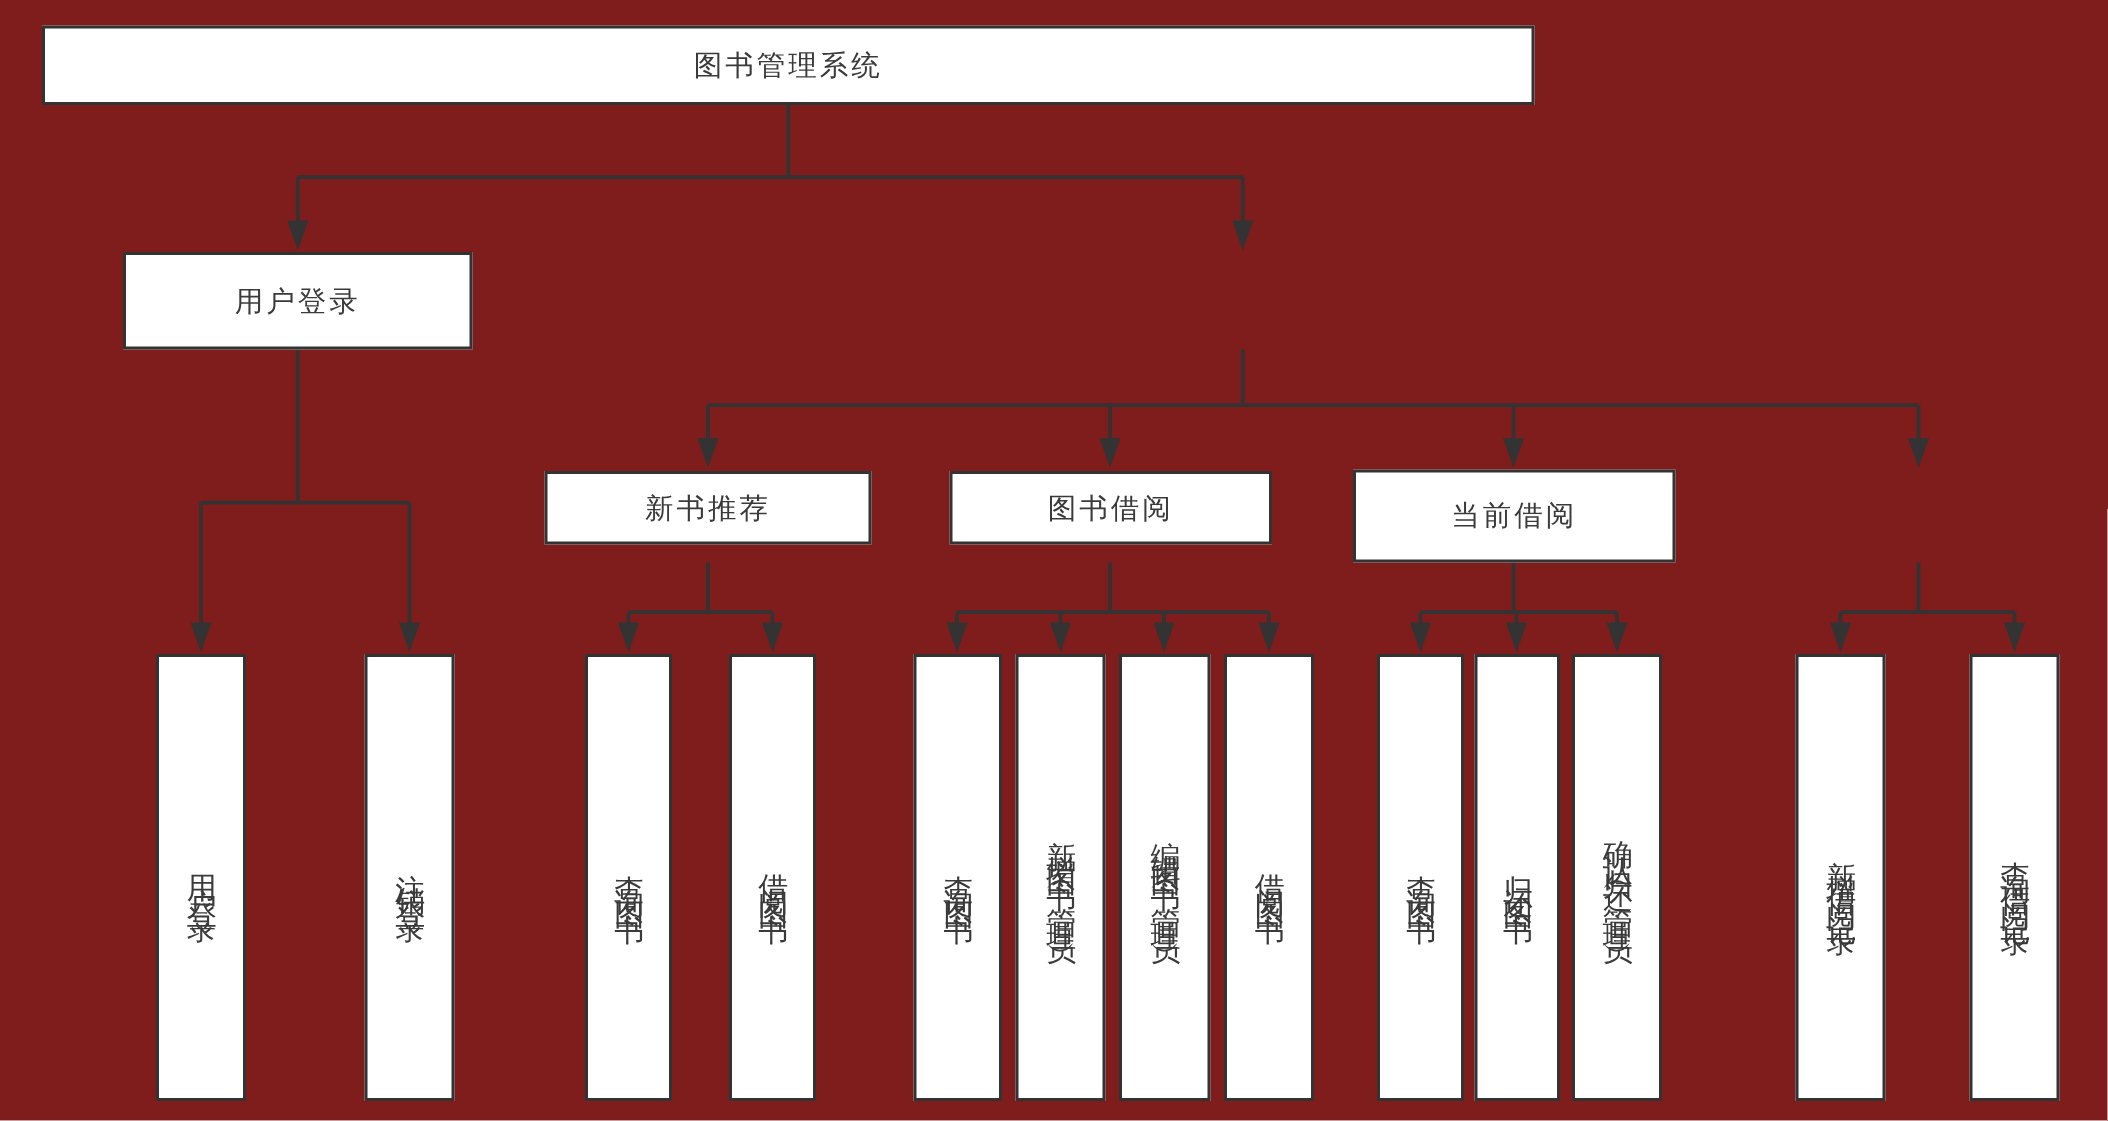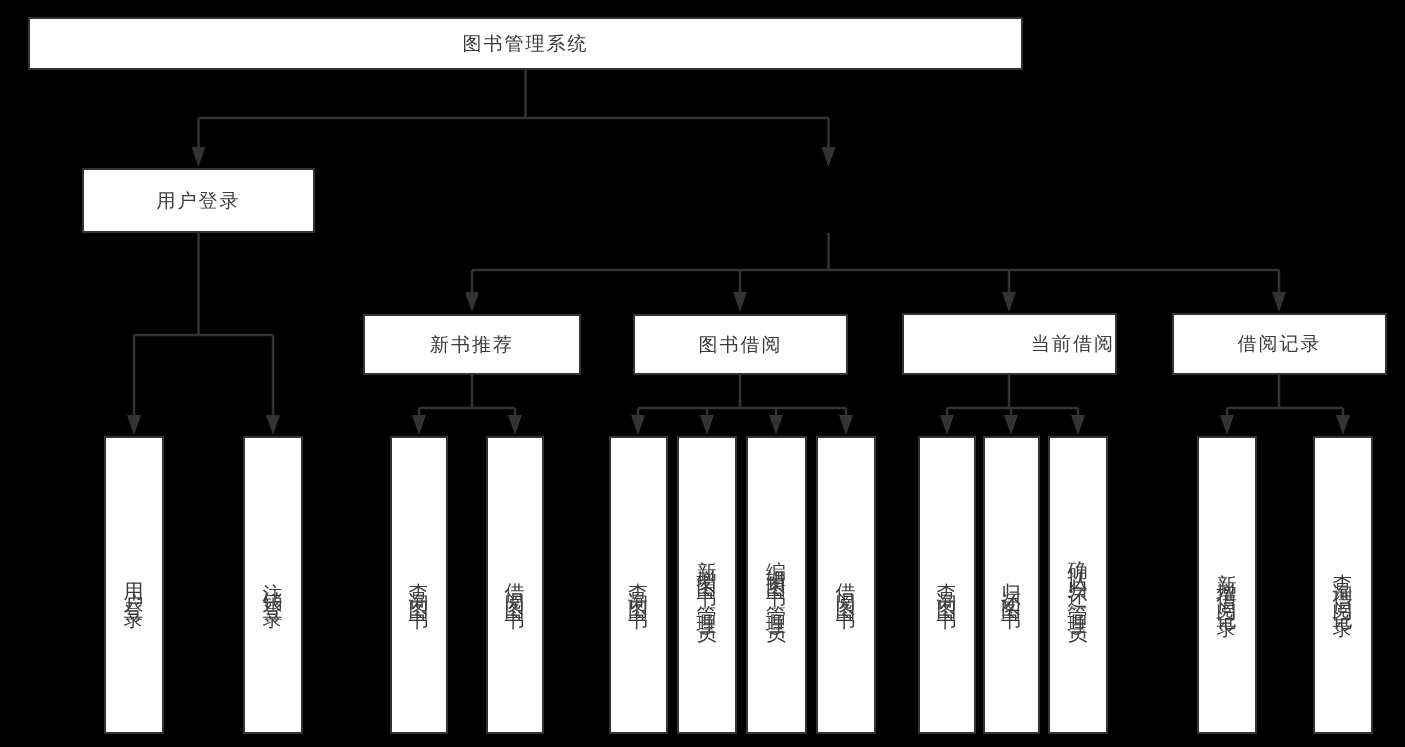--- a/index.html
+++ b/index.html
@@ -1,20 +1,20 @@
 <!DOCTYPE html>
 <html><head>
 <meta charset="utf-8">
 <style>
   html, body { margin: 0; padding: 0; background: #ffffff; }
   .stage {
     position: relative;
     width: 1405px;
     height: 747px;
-    background: #000000;
+    background: #7f1d1d;
     overflow: hidden;
     font-family: "Liberation Sans", "DejaVu Sans", sans-serif;
   }
   .connectors {
     position: absolute;
     left: 0; top: 0;
     width: 1405px; height: 747px;
   }
   .node {
     position: absolute;
@@ -44,23 +44,23 @@
     top: 714px;
     font-size: 21px;
     letter-spacing: 1px;
     color: rgba(171, 171, 171, 0.92);
     z-index: 10;
   }
   
   #n-root      { left: 28px;   top: 17px;  width: 995px; height: 53px; }
   #n-login     { left: 82px;   top: 168px; width: 233px; height: 65px; }
   #n-mgmt      { left: 712px;  top: 168px; width: 233px; height: 65px; }
-  #n-rec       { left: 363px;  top: 314px; width: 218px; height: 61px; }
-  #n-borrow    { left: 633px;  top: 314px; width: 215px; height: 61px; }
-  #n-current   { left: 902px;  top: 313px; width: 215px; height: 62px; justify-content: flex-end; }
+  #n-rec       { left: 363px;  top: 314px; width: 218px; height: 49px; }
+  #n-borrow    { left: 633px;  top: 314px; width: 215px; height: 49px; }
+  #n-current   { left: 902px;  top: 313px; width: 215px; height: 62px; }
   #n-records   { left: 1172px; top: 313px; width: 215px; height: 62px; }
   #l-userlogin { left: 104px;  top: 436px; width: 60px; height: 298px; }
   #l-logout    { left: 243px;  top: 436px; width: 60px; height: 298px; }
   #l-rec-q     { left: 390px;  top: 436px; width: 58px; height: 298px; }
   #l-rec-b     { left: 486px;  top: 436px; width: 58px; height: 298px; }
   #l-bor-q     { left: 609px;  top: 436px; width: 59px; height: 298px; }
   #l-bor-add   { left: 677px;  top: 436px; width: 60px; height: 298px; }
   #l-bor-edit  { left: 746px;  top: 436px; width: 61px; height: 298px; }
   #l-bor-b     { left: 816px;  top: 436px; width: 60px; height: 298px; }
   #l-cur-q     { left: 918px;  top: 436px; width: 58px; height: 298px; }
@@ -127,23 +127,20 @@
 
   <div id="n-rec" class="node">
     <span>新书推荐</span>
   </div>
   <div id="n-borrow" class="node">
     <span>图书借阅</span>
   </div>
   <div id="n-current" class="node">
     <span>当前借阅</span>
   </div>
-  <div id="n-records" class="node">
-    <span>借阅记录</span>
-  </div>
 
   <div id="l-userlogin" class="node leaf">
     <span>用户登录</span>
   </div>
   <div id="l-logout" class="node leaf">
     <span>注销登录</span>
   </div>
   <div id="l-rec-q" class="node leaf">
     <span>查询图书</span>
   </div>

